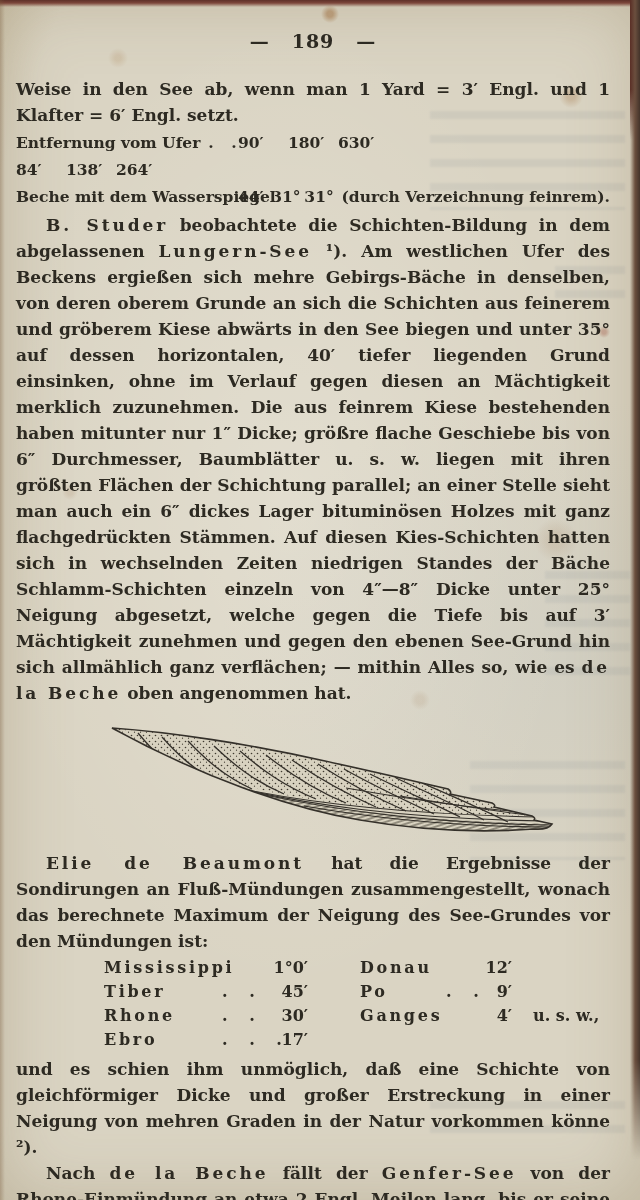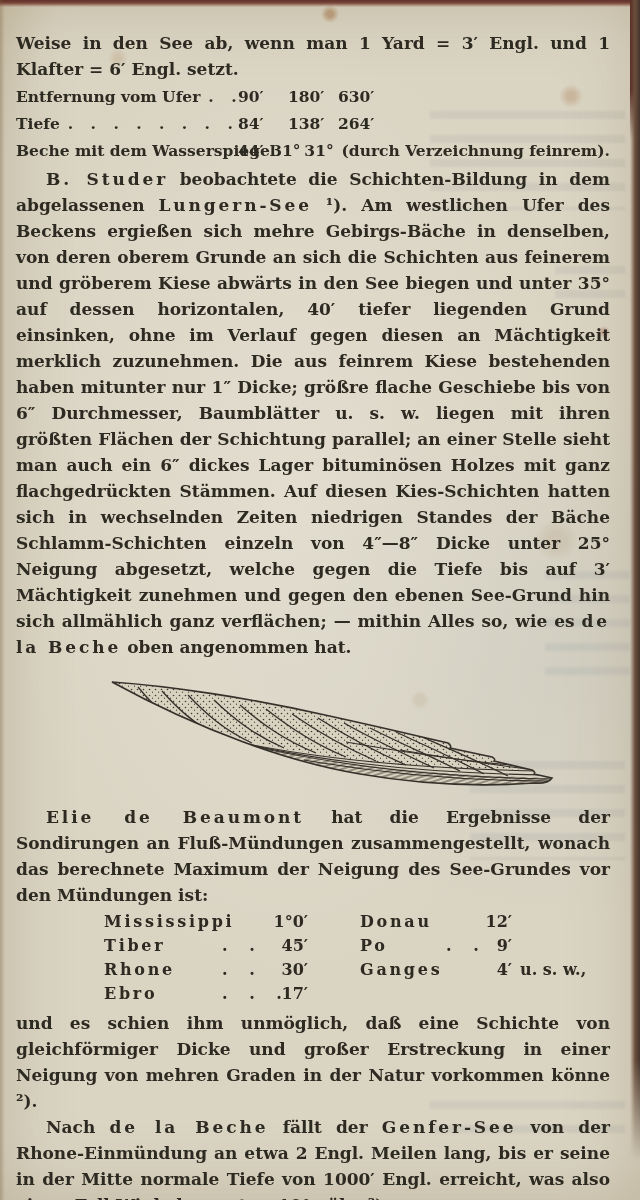--- a/index.html
+++ b/index.html
@@ -68,57 +68,55 @@
   .river-col{white-space:nowrap;}
   .river-col.left{width:230px;}
   .river-col.right{margin-left:26px;}
   .river-row{display:flex;}
   .r-name{width:118px;letter-spacing:.17em;}
   .river-col.right .r-name{width:86px;}
   .r-dots{width:42px;letter-spacing:8px;}
   .river-col.right .r-dots{width:36px;}
   .r-val{width:44px;text-align:right;}
   .river-col.right .r-val{width:30px;text-align:right;}
-  .r-suffix{padding-left:8px;}
+  .r-suffix{padding-left:8px;margin-left:13px;}
 
   
   .figure-wrap{margin:10px 0 10px 84px;width:460px;height:124px;}
 </style>
 </head>
 <body>
 
 <div class="edge-top"></div>
 <div class="edge-right"></div>
 <div class="edge-left"></div>
 <div class="bleed" style="left:430px;top:95px;width:195px;height:115px;"></div>
 <div class="bleed" style="left:555px;top:250px;width:70px;height:60px;"></div>
 <div class="bleed" style="left:545px;top:555px;width:85px;height:135px;"></div>
 <div class="bleed" style="left:470px;top:745px;width:155px;height:115px;"></div>
 <div class="bleed" style="left:430px;top:1085px;width:195px;height:55px;"></div>
 
 <div class="sheet">
 
+  <div class="running-head"><span class="dash">—</span><span>189</span><span class="dash">—</span>
+  </div>
 
   <p class="body-par"><span>Weise in den See ab, wenn man 1 Yard = 3′ Engl. und 1 Klafter = 6′ Engl. setzt.</span></p>
 
   <div class="meas">
     <div class="meas-row">
       <span class="meas-label-zone">
           <span>Entfernung vom Ufer</span>
           <span class="meas-dots">. .</span>
         </span>
       <span class="meas-val">90′</span>
       <span class="meas-val">180′</span>
       <span class="meas-val">630′</span>
     </div>
     <div class="meas-row">
-      <span class="meas-label-zone">
-          <span>Tiefe</span>
-          <span class="meas-dots">. . . . . . . .</span>
-        </span>
       <span class="meas-val">84′</span>
       <span class="meas-val">138′</span>
       <span class="meas-val">264′</span>
     </div>
     <div class="meas-row">
       <span class="meas-label-zone">
           <span>Beche mit dem Wasserspiegel</span>
         </span>
       <span class="meas-val">44′</span>
       <span class="meas-val">31°</span>

